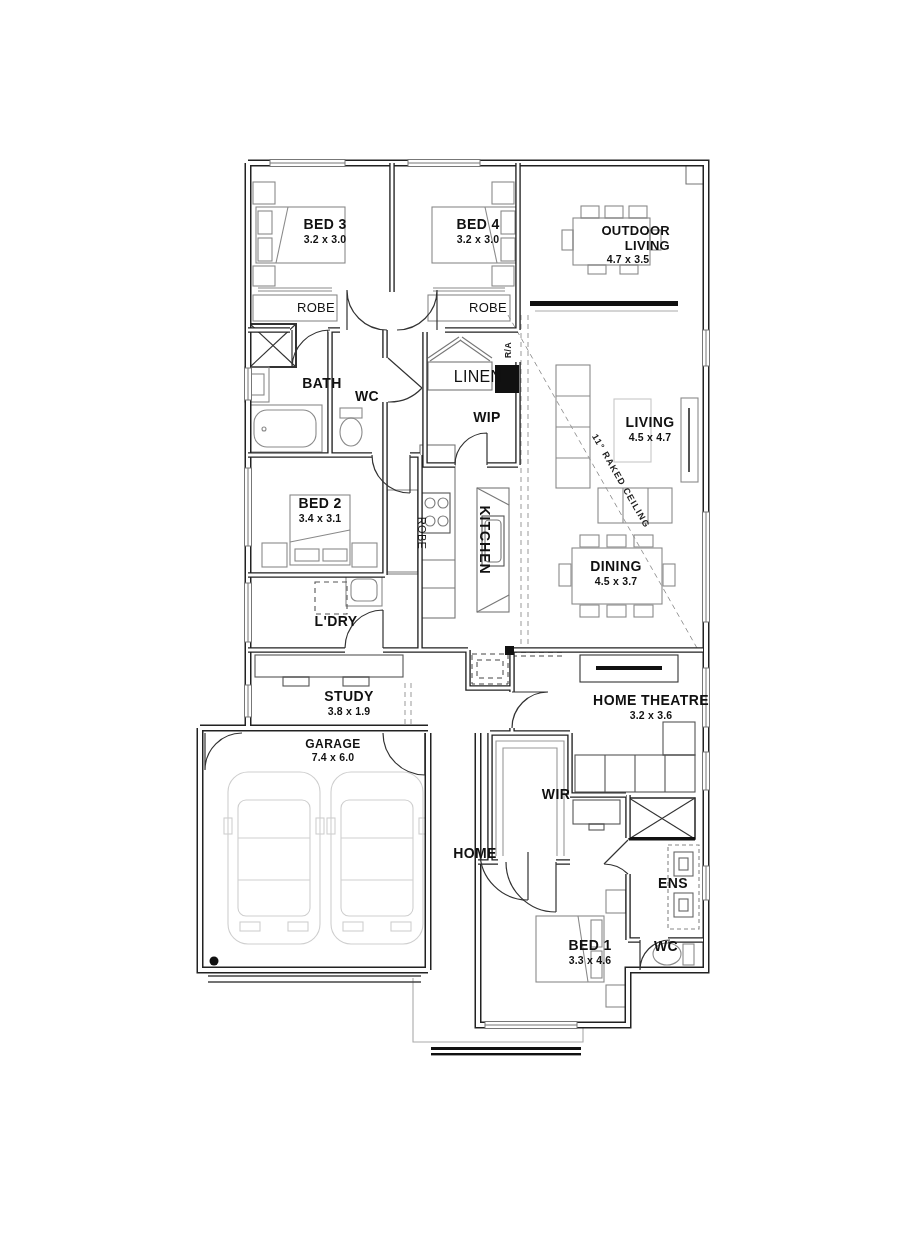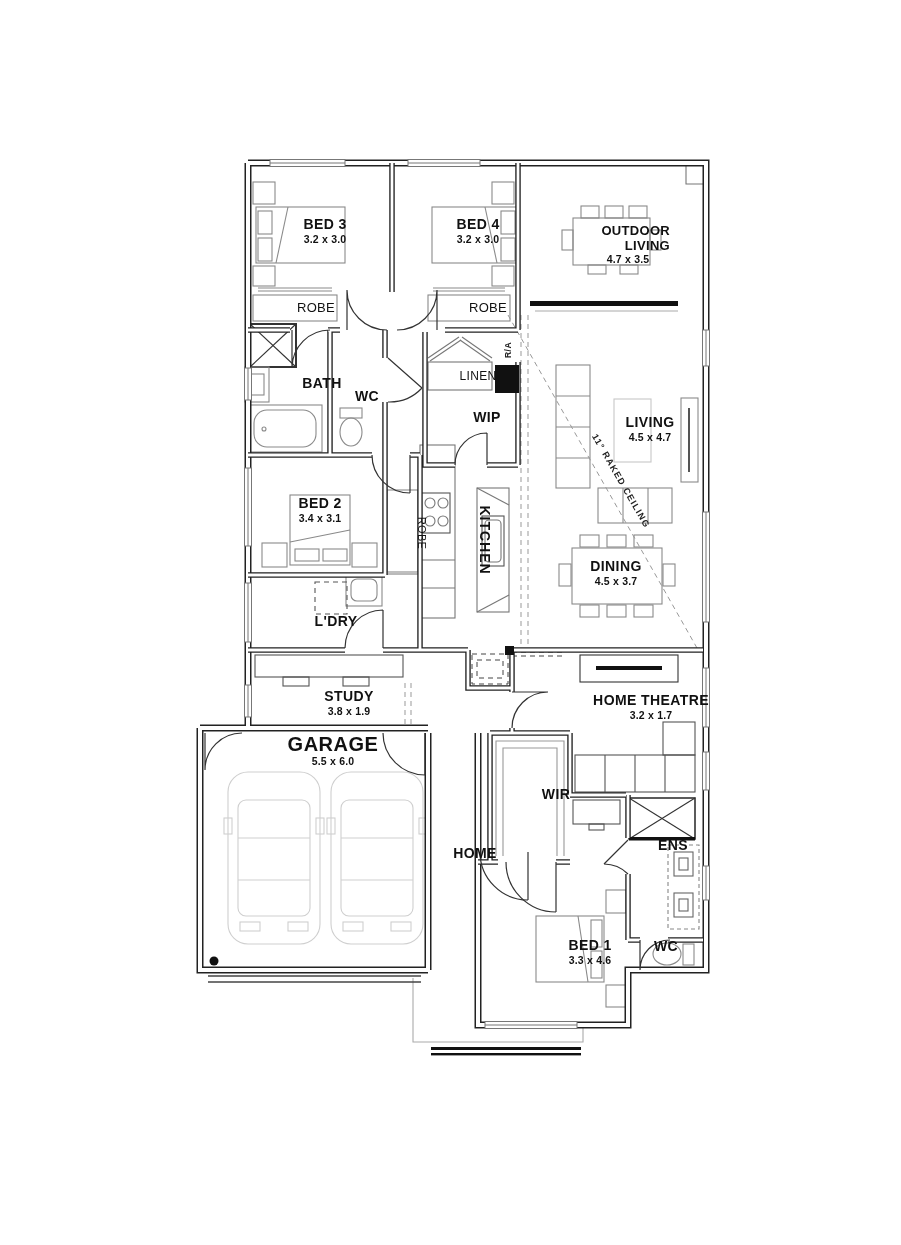--- a/index.html
+++ b/index.html
@@ -4,21 +4,21 @@
 <style>
   html,body{margin:0;padding:0;background:#fff;}
   #canvas{position:relative;width:901px;height:1245px;background:#fff;overflow:hidden;
           font-family:"Liberation Sans",sans-serif;}
   #plan-svg{position:absolute;left:0;top:0;}
   #labels{position:absolute;left:0;top:0;width:100%;height:100%;margin-left:20px;}
   .rm{position:absolute;transform:translate(-50%,-50%);text-align:center;color:#111;
       font-weight:700;white-space:nowrap;line-height:1.12;}
   .nm{font-size:14px;letter-spacing:.4px;}
   .nm-sm{font-size:13px;letter-spacing:.3px;}
-  .nm-lg{font-size:20px;letter-spacing:.5px;}
+  .nm-lg{font-size:12px;letter-spacing:.5px;}
   .dm{font-size:10.5px;letter-spacing:.2px;margin-top:1px;}
   .wrap{white-space:normal;width:84px;text-align:right;}
   .vert{transform:translate(-50%,-50%) rotate(90deg);}
   .vert-ccw{transform:translate(-50%,-50%) rotate(-90deg);}
   .diag{transform:translate(-50%,-50%) rotate(60deg);font-size:9px;font-weight:700;
         letter-spacing:1.2px;color:#222;}
   .ra{font-size:8.5px;font-weight:700;color:#222;letter-spacing:.5px;}
 </style>
 </head>
 <body>
@@ -389,21 +389,21 @@
   <div class="rm" style="left:468px;top:308px">
     <div class="nm-sm" style="font-weight:400">ROBE</div>
   </div>
   <div class="rm" style="left:302px;top:384px">
     <div class="nm">BATH</div>
   </div>
   <div class="rm" style="left:347px;top:397px">
     <div class="nm">WC</div>
   </div>
   <div class="rm" style="left:458px;top:377px">
-    <div class="nm-sm" style="font-weight:400;font-size:12px">LINEN</div>
+    <div class="nm-sm" style="font-weight:400;font-size:16px">LINEN</div>
   </div>
   <div class="rm" style="left:467px;top:418px">
     <div class="nm">WIP</div>
   </div>
   <div class="rm vert-ccw ra" style="left:489px;top:350px">
     <span>R/A</span>
   </div>
   <div class="rm" style="left:630px;top:429px">
     <div class="nm">LIVING</div>
     <div class="dm">4.5 x 4.7</div>
@@ -427,33 +427,33 @@
   </div>
   <div class="rm" style="left:316px;top:622px">
     <div class="nm">L'DRY</div>
   </div>
   <div class="rm" style="left:329px;top:703px">
     <div class="nm">STUDY</div>
     <div class="dm">3.8 x 1.9</div>
   </div>
   <div class="rm" style="left:631px;top:707px">
     <div class="nm">HOME THEATRE</div>
-    <div class="dm">3.2 x 1.7</div>
+    <div class="dm">3.2 x 3.6</div>
   </div>
   <div class="rm" style="left:313px;top:751px">
     <div class="nm-lg">GARAGE</div>
-    <div class="dm">5.5 x 6.0</div>
+    <div class="dm">7.4 x 6.0</div>
   </div>
   <div class="rm" style="left:455px;top:854px">
     <div class="nm">HOME</div>
   </div>
   <div class="rm" style="left:536px;top:795px">
     <div class="nm">WIR</div>
   </div>
-  <div class="rm" style="left:653px;top:846px">
+  <div class="rm" style="left:653px;top:884px">
     <div class="nm">ENS</div>
   </div>
   <div class="rm" style="left:570px;top:952px">
     <div class="nm">BED 1</div>
     <div class="dm">3.3 x 4.6</div>
   </div>
   <div class="rm" style="left:646px;top:947px">
     <div class="nm">WC</div>
   </div>
 </div>

